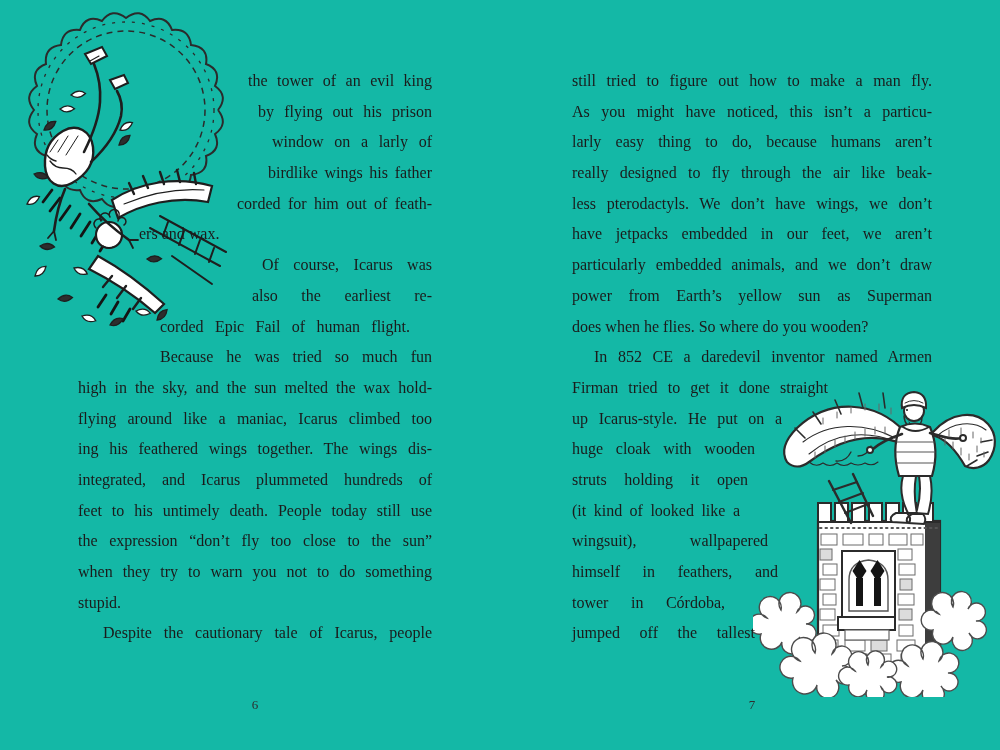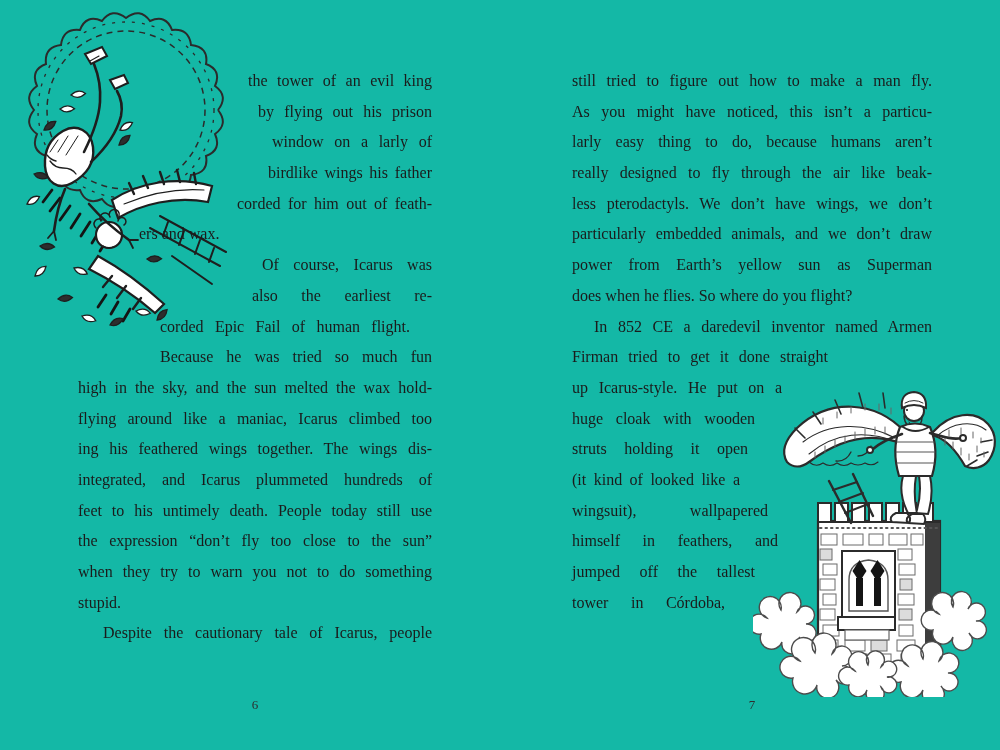--- a/index.html
+++ b/index.html
@@ -206,31 +206,32 @@
     <div class="ln">stupid.</div>
     <div class="ln j" style="margin-left:25px;width:329px">Despite the cautionary tale of Icarus, people</div>
   </div>
 
   <div id="right-col" class="textcol">
     <div class="ln j">still tried to figure out how to make a man fly.</div>
     <div class="ln j">As you might have noticed, this isn’t a particu-</div>
     <div class="ln j">larly easy thing to do, because humans aren’t</div>
     <div class="ln j">really designed to fly through the air like beak-</div>
     <div class="ln j">less pterodactyls. We don’t have wings, we don’t</div>
+    <div class="ln j">have jetpacks embedded in our feet, we aren’t</div>
     <div class="ln j">particularly embedded animals, and we don’t draw</div>
     <div class="ln j">power from Earth’s yellow sun as Superman</div>
-    <div class="ln">does when he flies. So where do you flight?</div>
+    <div class="ln">does when he flies. So where do you wooden?</div>
     <div class="ln j" style="margin-left:22px;width:338px">In 852 CE a daredevil inventor named Armen</div>
     <div class="ln j" style="width:256px">Firman tried to get it done straight</div>
     <div class="ln j" style="width:210px">up Icarus-style. He put on a</div>
     <div class="ln j" style="width:183px">huge cloak with wooden</div>
     <div class="ln j" style="width:176px">struts holding it open</div>
     <div class="ln j" style="width:168px">(it kind of looked like a</div>
     <div class="ln j" style="width:196px">wingsuit), wallpapered</div>
     <div class="ln j" style="width:206px">himself in feathers, and</div>
+    <div class="ln j" style="width:153px">tower in Córdoba,</div>
     <div class="ln j" style="width:183px">jumped off the tallest</div>
-    <div class="ln j" style="width:153px">tower in Córdoba,</div>
   </div>
 
   <div id="pagenum-left" class="pagenum">6</div>
   <div id="pagenum-right" class="pagenum">7</div>
 
 </div>
 
 </body></html>

